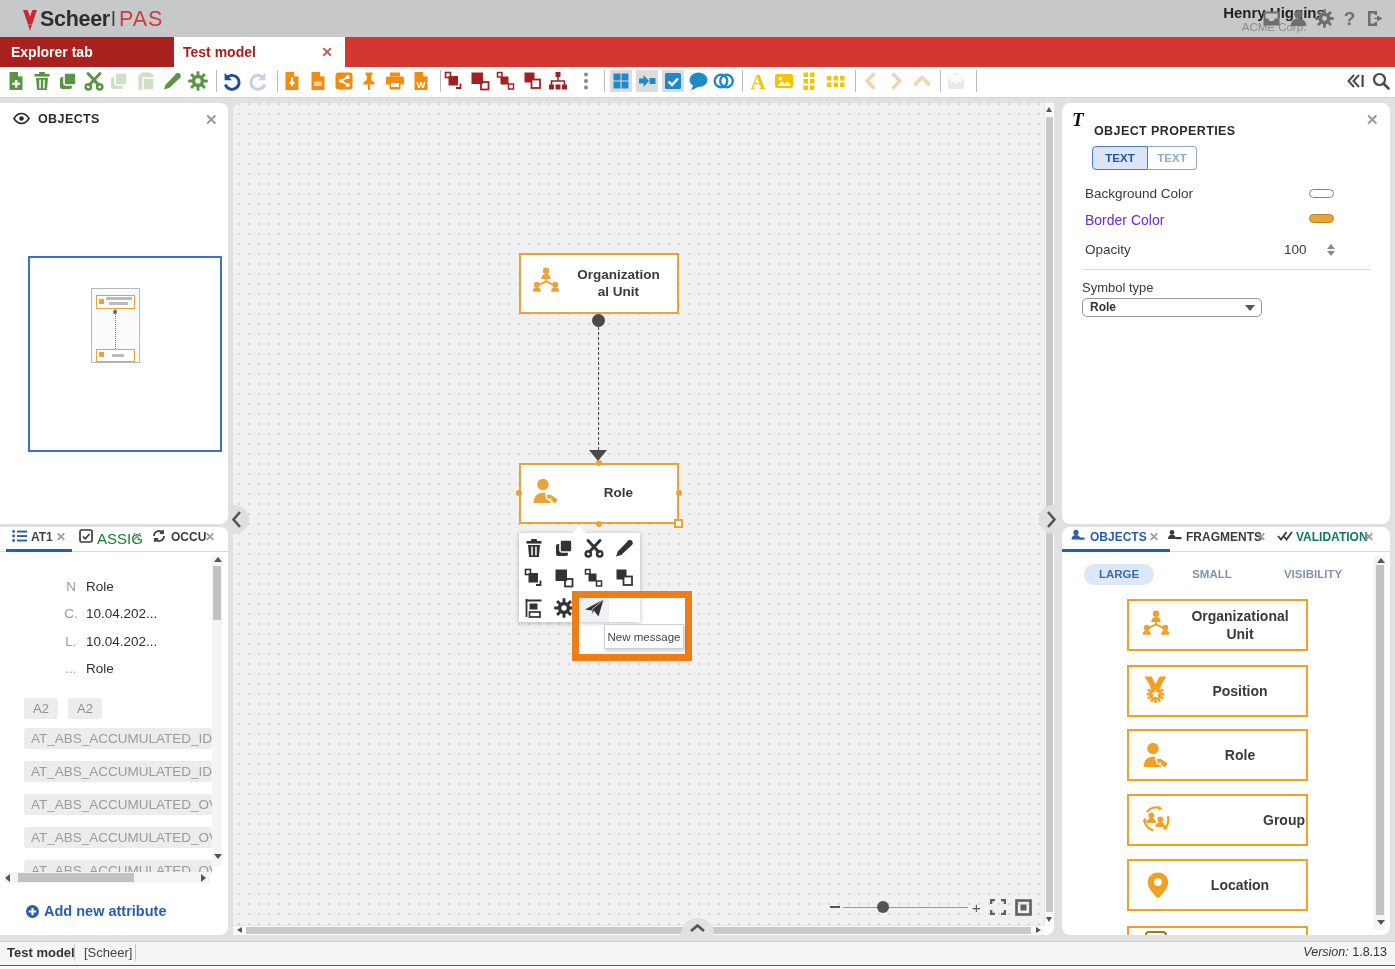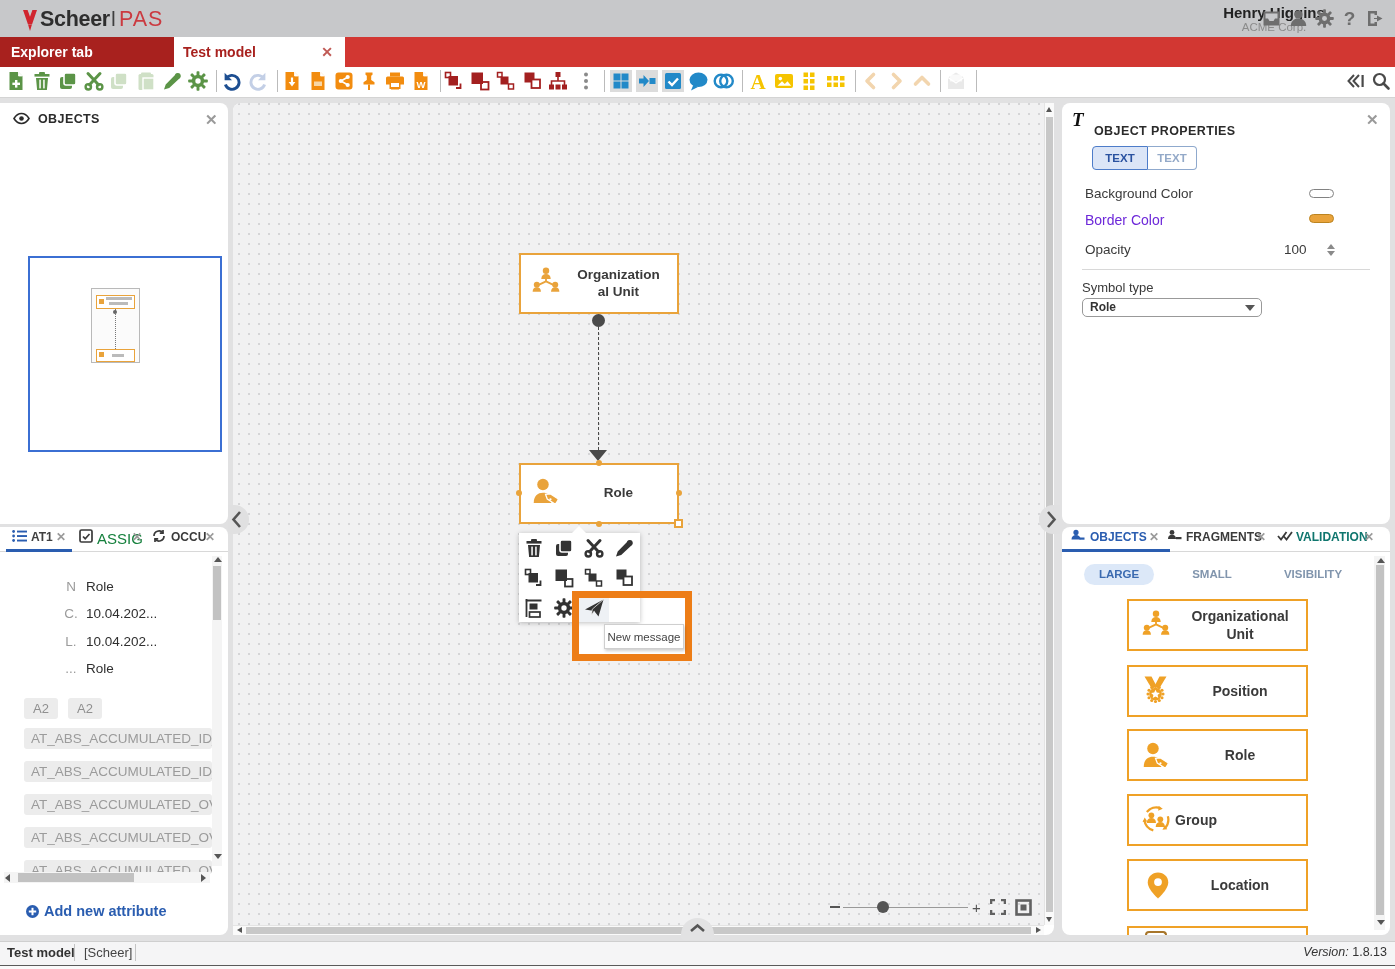--- a/index.html
+++ b/index.html
@@ -530,21 +530,21 @@
       <div class="a" style="left:1084px;top:564px;width:70px;height:21px;background:#dce8f8;border-radius:11px;text-align:center;line-height:21px;font-size:11.5px;font-weight:bold;color:#3a6ab0">LARGE</div>
       <div class="a" style="left:1177px;top:564px;width:70px;height:21px;text-align:center;line-height:21px;font-size:11.5px;font-weight:bold;color:#8195ad">SMALL</div>
       <div class="a" style="left:1268px;top:564px;width:90px;height:21px;text-align:center;line-height:21px;font-size:11.5px;font-weight:bold;color:#8195ad">VISIBILITY</div>
       <div class="a" style="left:1127px;top:599px;width:181px;height:52px;border:2px solid #efa126;background:#fff;box-sizing:border-box"></div>
       <div class="a" style="left:1175px;top:599px;width:130px;height:52px;text-align:center;line-height:18px;padding-top:8px;font-size:14px;font-weight:bold;color:#3a3a3a;box-sizing:border-box">Organizational<br>Unit</div>
       <div class="a" style="left:1127px;top:665px;width:181px;height:52px;border:2px solid #efa126;background:#fff;box-sizing:border-box"></div>
       <div class="a" style="left:1175px;top:665px;width:130px;height:52px;text-align:center;line-height:52px;font-size:14px;font-weight:bold;color:#3a3a3a;box-sizing:border-box">Position</div>
       <div class="a" style="left:1127px;top:729px;width:181px;height:52px;border:2px solid #efa126;background:#fff;box-sizing:border-box"></div>
       <div class="a" style="left:1175px;top:729px;width:130px;height:52px;text-align:center;line-height:52px;font-size:14px;font-weight:bold;color:#3a3a3a;box-sizing:border-box">Role</div>
       <div class="a" style="left:1127px;top:794px;width:181px;height:52px;border:2px solid #efa126;background:#fff;box-sizing:border-box"></div>
-      <div class="a" style="left:1175px;top:794px;width:130px;height:52px;text-align:left;line-height:52px;font-size:14px;font-weight:bold;color:#3a3a3a;box-sizing:border-box">Group</div>
+      <div class="a" style="left:1175px;top:794px;width:130px;height:52px;text-align:right;line-height:52px;font-size:14px;font-weight:bold;color:#3a3a3a;box-sizing:border-box">Group</div>
       <div class="a" style="left:1127px;top:859px;width:181px;height:52px;border:2px solid #efa126;background:#fff;box-sizing:border-box"></div>
       <div class="a" style="left:1175px;top:859px;width:130px;height:52px;text-align:center;line-height:52px;font-size:14px;font-weight:bold;color:#3a3a3a;box-sizing:border-box">Location</div>
       <div class="a" style="left:1127px;top:926px;width:181px;height:9px;border:2px solid #efa126;border-bottom:none;background:#fff;box-sizing:border-box"></div>
       <div class="a" style="left:1145px;top:931px;width:22px;height:4px;border-radius:11px 11px 0 0;border:2.5px solid #a8762a;border-bottom:none;box-sizing:border-box"></div>
       <svg class="a" style="left:1141px;top:610px" width="30" height="26" viewBox="0 0 28 24">
         <g fill="#efa126">
           <circle cx="14" cy="3.4" r="3"></circle>
           <path d="M9.6 11c0-3.1 1.9-4.5 4.4-4.5s4.4 1.4 4.4 4.5z"></path>
 <path d="M14 11v2.3M14 13.3l-8.3 4M14 13.3l8.3 4" stroke="#efa126" stroke-width="1.7" fill="none"></path>
 <circle cx="5.4" cy="16.4" r="2.8"></circle>

